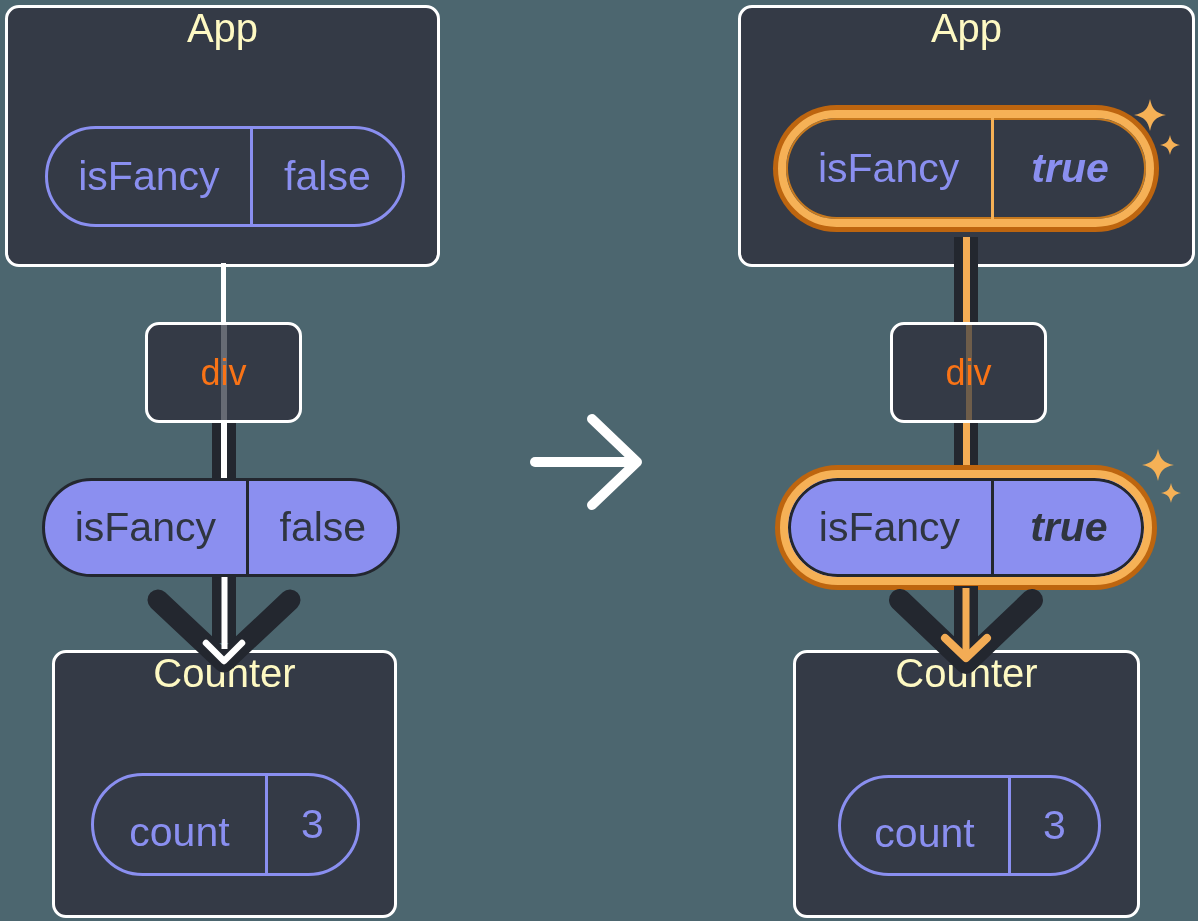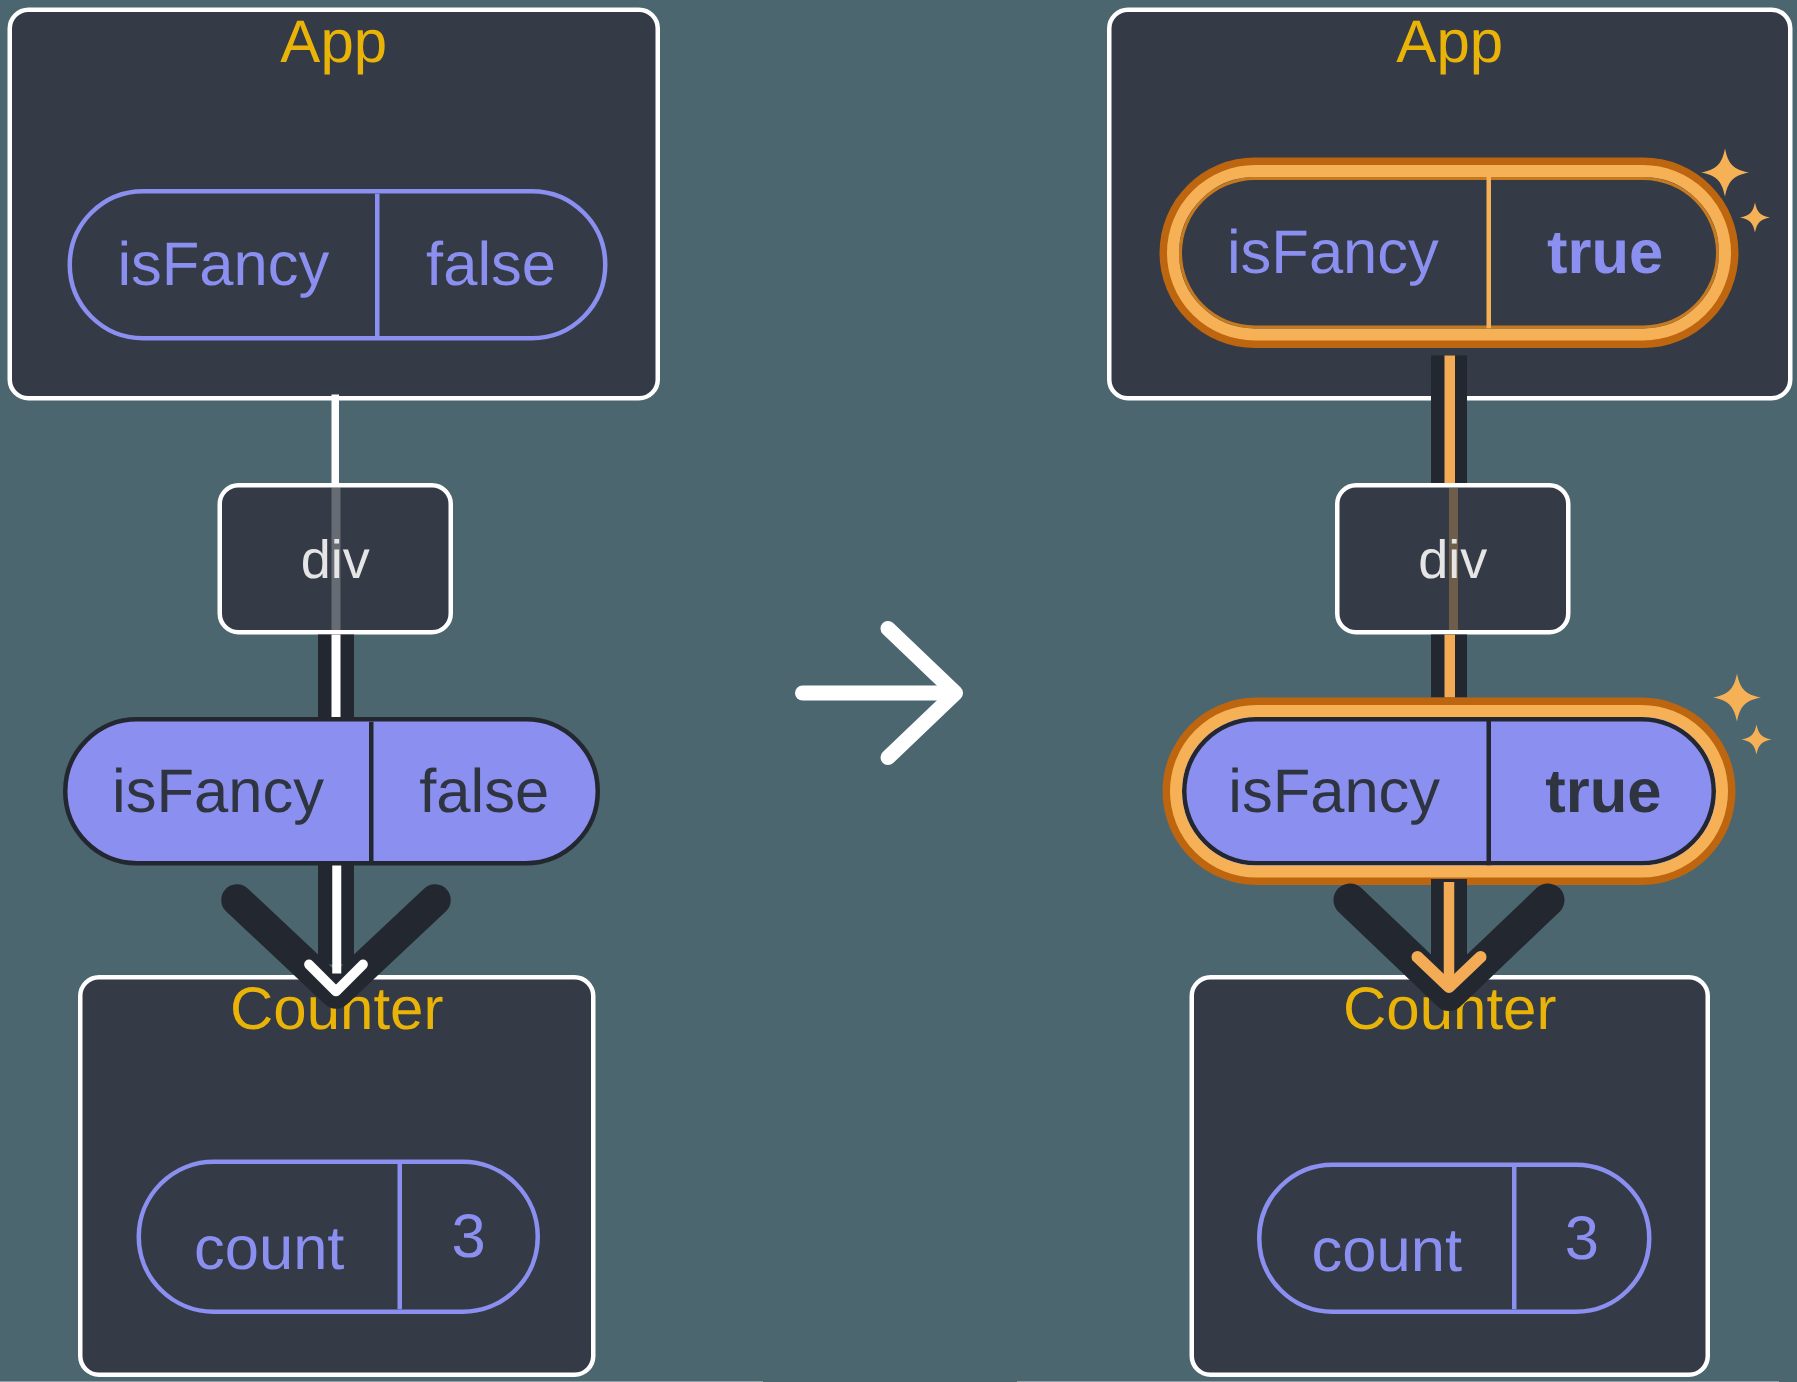--- a/index.html
+++ b/index.html
@@ -12,24 +12,24 @@
   .layer { position:absolute; inset:0; }
 
   .box {
     position:absolute; box-sizing:border-box;
     background:var(--box-fill,#343A46);
     border:3px solid var(--box-border,#fff);
     border-radius:14px;
   }
   .title {
     position:absolute; left:0; right:0; top:46; text-align:center;
-    color:#eab308; font-size:40px; line-height:1; font-weight:500;
+    color:#fef9c3; font-size:40px; line-height:1; font-weight:500;
   }
   .divnode { display:flex; align-items:center; justify-content:center;
-    color:#e5e5e5; font-size:36px; font-weight:500; }
+    color:#f97316; font-size:36px; font-weight:500; }
   .div-stripe { position:absolute; top:0; bottom:0; left:50%; width:6px;
     margin-left:-3px; }
   .div-stripe.white { background:rgba(255,255,255,0.25); }
   .div-stripe.orange { background:rgba(246,177,86,0.30); }
   .divnode span { position:relative; }
 
   .pill {
     position:absolute; box-sizing:border-box; display:flex;
     border-radius:999px; overflow:hidden; font-size:41px; line-height:1;
   }
@@ -50,21 +50,21 @@
   .pill.ring.on-dark {
     background:var(--box-fill,#343A46); color:var(--purple,#8A8FF0);
     box-shadow:0 0 0 5px var(--orange-dark,#BD650F), inset 0 0 0 2px var(--orange-inner,#C7791E);
   }
   .pill.ring.on-dark .sep { background:var(--orange-light,#F6B156); }
   .pill.ring.on-purple {
     background:var(--purple-fill,#8B8FF0); color:var(--dark-text,#2F3540);
     box-shadow:0 0 0 5px var(--orange-dark,#BD650F), inset 0 0 0 3px var(--dark,#23272F);
   }
   .pill.ring.on-purple .sep { background:var(--dark,#23272F); }
-  .bold { font-weight:700; }
+  .bold { font-weight:700;font-style:italic; }
 
   .conn { position:absolute; }
   .conn.white { width:5px; background:#fff; }
   .conn.darkband { width:24px; background:var(--dark,#23272F); }
   .conn .core { position:absolute; top:0; bottom:0; left:50%; }
   .conn .core.white { width:6px; margin-left:-3px; background:#fff; }
   .conn .core.orange { width:7px; margin-left:-3.5px; background:var(--orange-arrow,#F3AC55); }
 
   svg { position:absolute; overflow:visible; }
   .stroke-dark { stroke:var(--dark,#23272F); fill:none; stroke-linecap:round; stroke-linejoin:round; }

